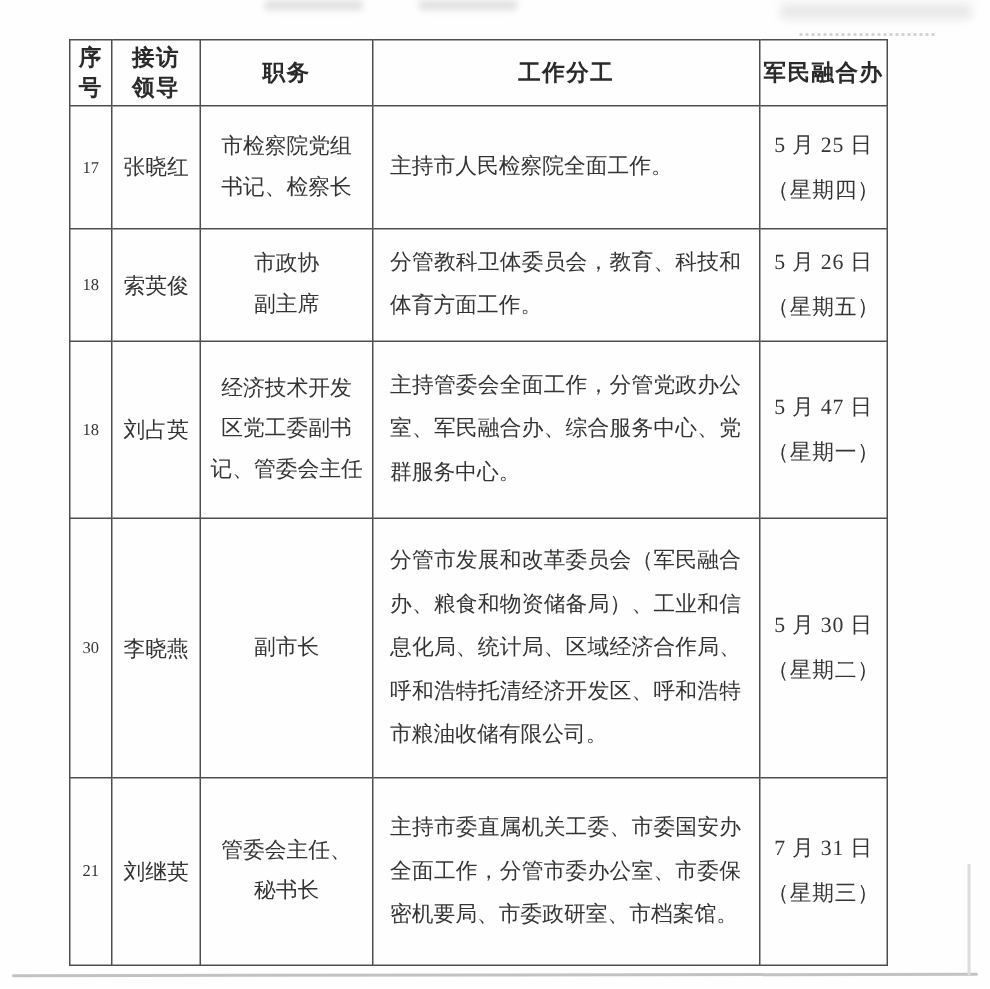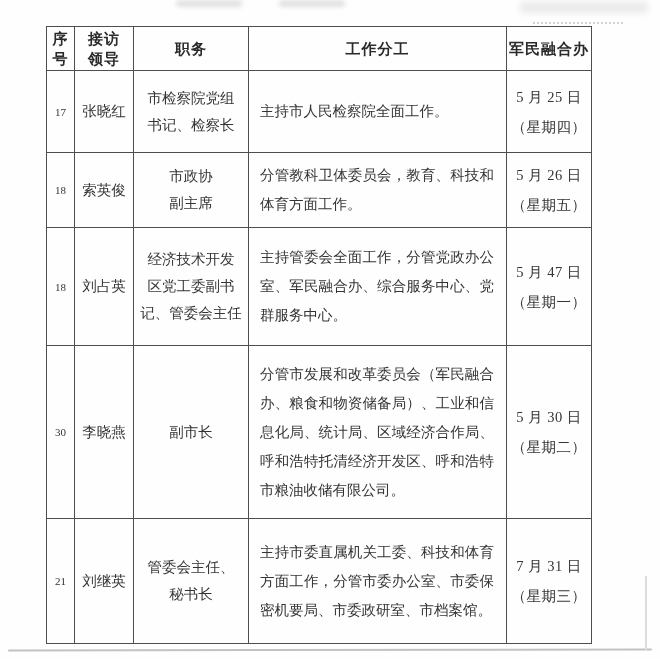--- a/index.html
+++ b/index.html
@@ -127,21 +127,21 @@
         <td class="c-duty">分管市发展和改革委员会（军民融合办、粮食和物资储备局）、工业和信息化局、统计局、区域经济合作局、呼和浩特托清经济开发区、呼和浩特市粮油收储有限公司。</td>
         <td class="c-time">5 月 30 日
 （星期二）</td>
       </tr>
 
       <tr class="h-r4">
         <td class="c-no">21</td>
         <td class="c-leader">刘继英</td>
         <td class="c-pos">管委会主任、
 秘书长</td>
-        <td class="c-duty">主持市委直属机关工委、科技和体育方面工作，分管市委办公室、市委保密机要局、市委政研室、市档案馆。</td>
+        <td class="c-duty">主持市委直属机关工委、市委国安办全面工作，分管市委办公室、市委保密机要局、市委政研室、市档案馆。</td>
         <td class="c-time">7 月 31 日
 （星期三）</td>
       </tr>
     </tbody>
   </table>
 
   <div class="bottom-shadow"></div>
   <div class="right-edge"></div>
 
 </div>

